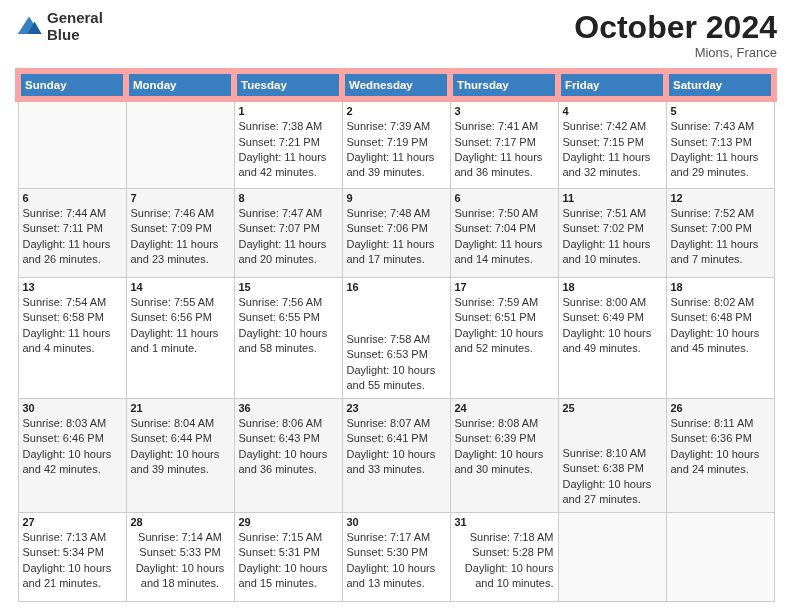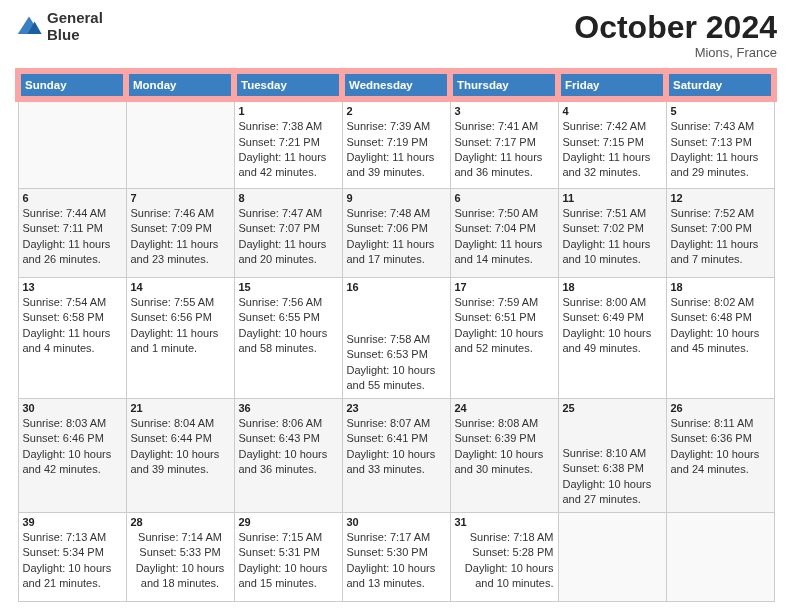--- a/index.html
+++ b/index.html
@@ -291,21 +291,21 @@
           </td>
           <td>
             <div class="day-num">26</div>
             <div class="day-info" style="white-space: pre-line;">Sunrise: 8:11 AM
 Sunset: 6:36 PM
 Daylight: 10 hours and 24 minutes.</div>
           </td>
         </tr>
         <tr>
           <td>
-            <div class="day-num">39</div>
+            <div class="day-num">27</div>
             <div class="day-info" style="white-space: pre-line;">Sunrise: 7:13 AM
 Sunset: 5:34 PM
 Daylight: 10 hours and 21 minutes.</div>
           </td>
           <td>
             <div class="day-num">28</div>
             <div class="day-info" style="white-space: pre-line; text-align: center;">Sunrise: 7:14 AM
 Sunset: 5:33 PM
 Daylight: 10 hours and 18 minutes.</div>
           </td>

